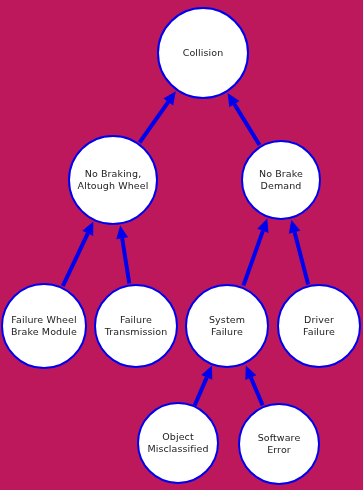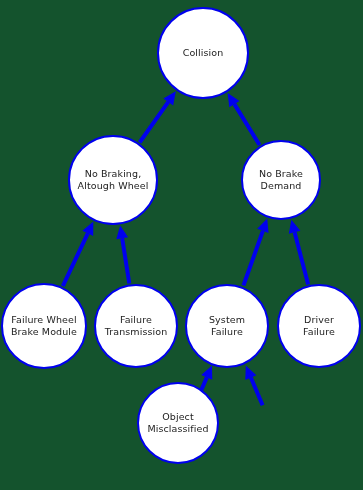--- a/index.html
+++ b/index.html
@@ -11,21 +11,21 @@
   body {
     width: 363px;
     height: 490px;
     overflow: hidden;
     font-family: "DejaVu Sans", "Liberation Sans", sans-serif;
   }
   #graph-canvas {
     position: relative;
     width: 363px;
     height: 490px;
-    background: #14532d;
+    background: #be185d;
   }
   #edge-layer {
     position: absolute;
     left: 0;
     top: 0;
     width: 363px;
     height: 490px;
   }
   .graph-node {
     position: absolute;
@@ -90,17 +90,21 @@
 Transmission</span>
     </div>
     <div class="graph-node" style="left: 185px; top: 284px; width: 84px; height: 84px; background: rgb(255, 255, 255); border-color: rgb(0, 0, 238);">
       <span class="node-label" style="color: rgb(34, 34, 34);">System
 Failure</span>
     </div>
     <div class="graph-node" style="left: 277px; top: 284px; width: 84px; height: 84px; background: rgb(255, 255, 255); border-color: rgb(0, 0, 238);">
       <span class="node-label" style="color: rgb(34, 34, 34);">Driver
 Failure</span>
     </div>
-    <div class="graph-node" style="left: 137px; top: 382px; width: 82px; height: 82px; background: rgb(255, 255, 255); border-color: rgb(0, 0, 238);">
+    <div class="graph-node" style="left: 137px; top: 402px; width: 82px; height: 82px; background: rgb(255, 255, 255); border-color: rgb(0, 0, 238);">
       <span class="node-label" style="color: rgb(34, 34, 34);">Object
 Misclassified</span>
+    </div>
+    <div class="graph-node" style="left: 238px; top: 403px; width: 82px; height: 82px; background: rgb(255, 255, 255); border-color: rgb(0, 0, 238);">
+      <span class="node-label" style="color: rgb(34, 34, 34);">Software
+Error</span>
     </div>
   </div>
 
 </body></html>

